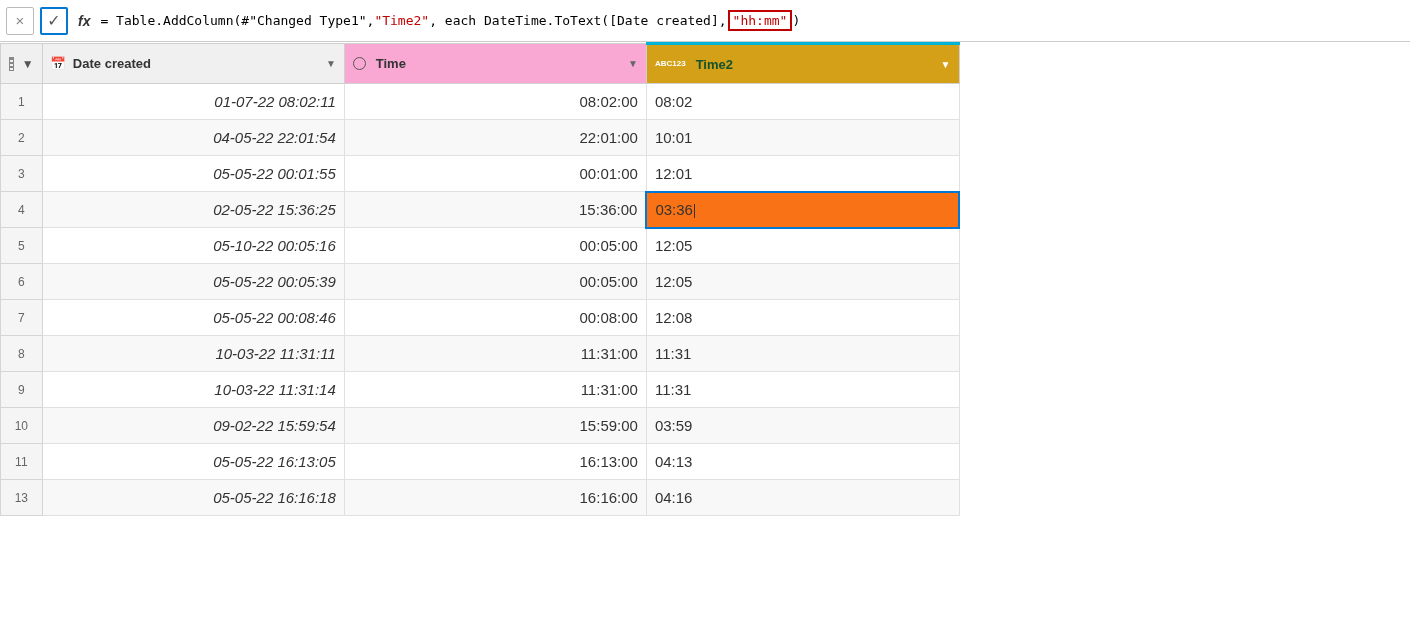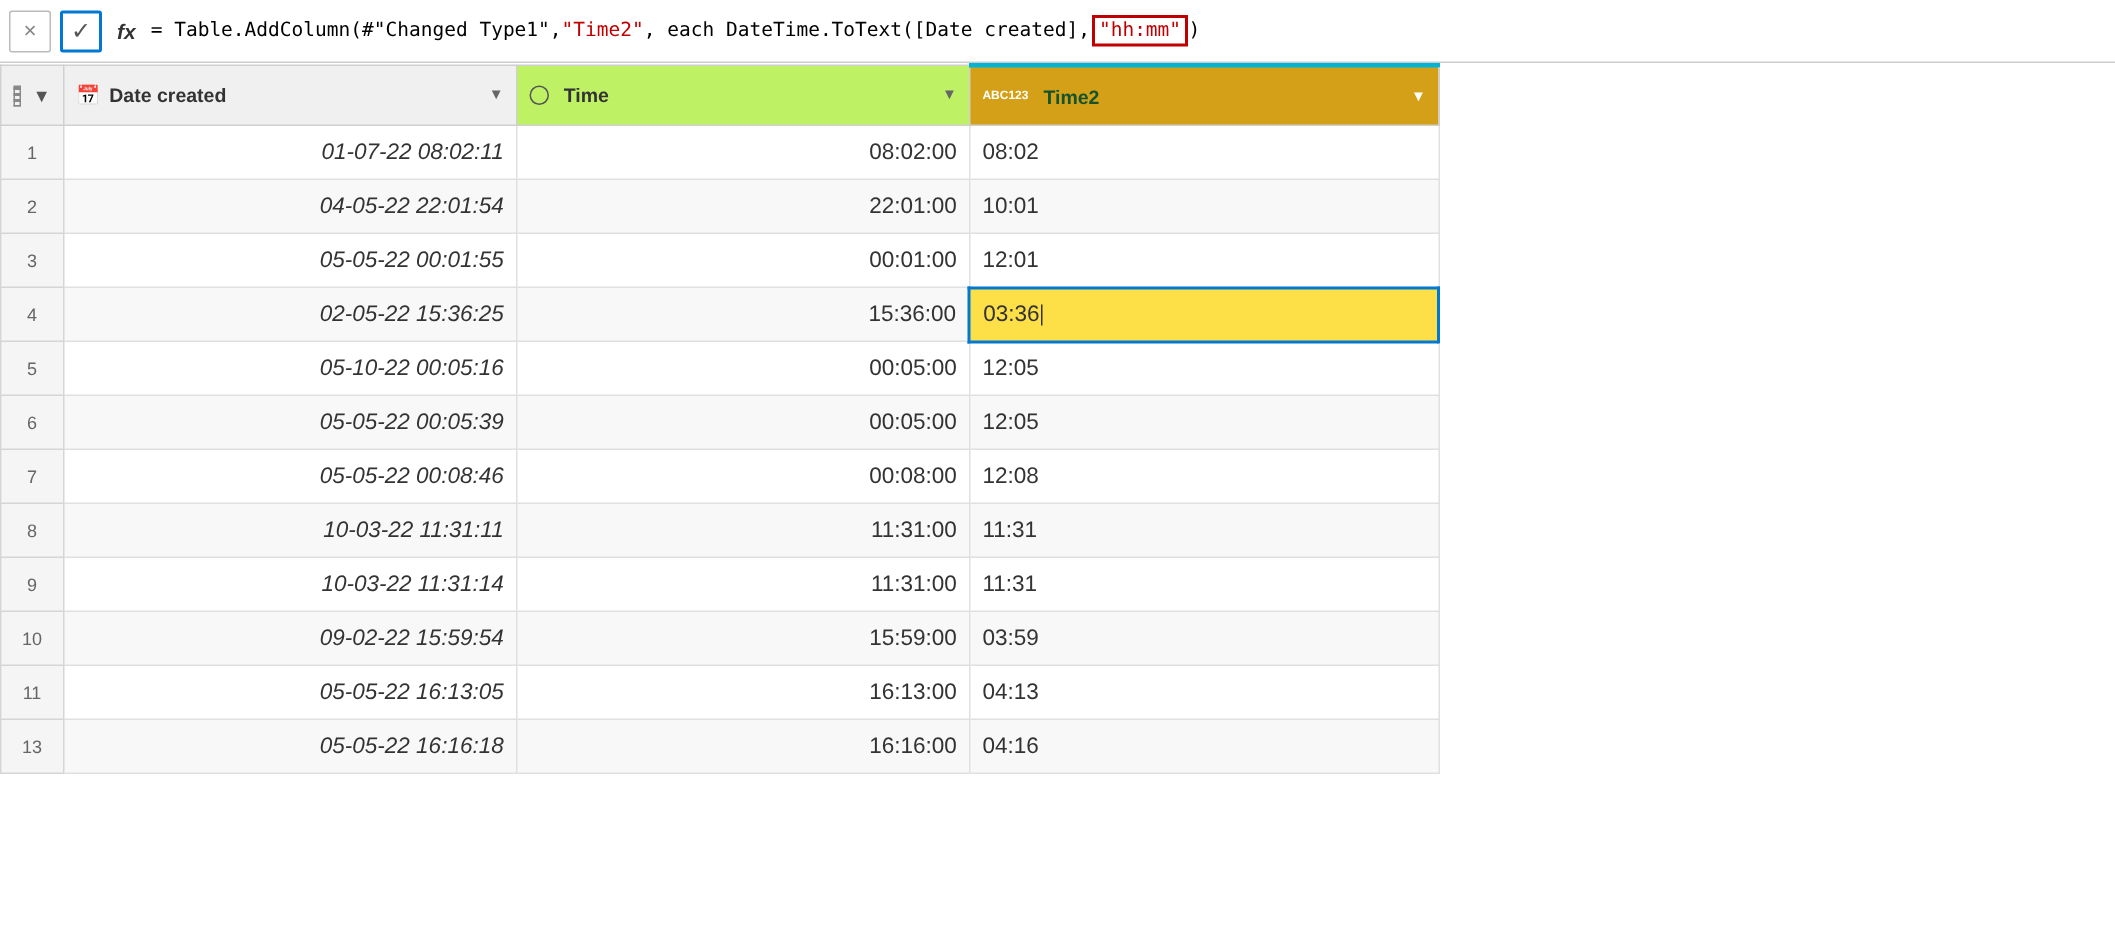--- a/index.html
+++ b/index.html
@@ -112,21 +112,21 @@
     .col-time2 {
       width: 300px;
     }
 
     th {
       border: 1px solid #d0d0d0;
       padding: 0 8px;
       text-align: left;
       font-weight: 600;
       color: #333;
-      background: #bef264;
+      background: #f9a8d4;
       vertical-align: middle;
       height: 40px;
       font-size: 13px;
     }
 
     th.col-row-num {
       background: #f0f0f0;
       border: 1px solid #d0d0d0;
     }
 
@@ -192,21 +192,21 @@
       color: #333;
     }
 
     td.time2-cell {
       color: #333;
     }
 
     
     td.selected-cell {
       border: 2px solid #0078d4;
-      background: #fde047;
+      background: #f97316;
     }
 
     
     .cursor {
       display: inline-block;
       width: 1px;
       height: 14px;
       background: #333;
       vertical-align: middle;
       margin-left: 1px;

